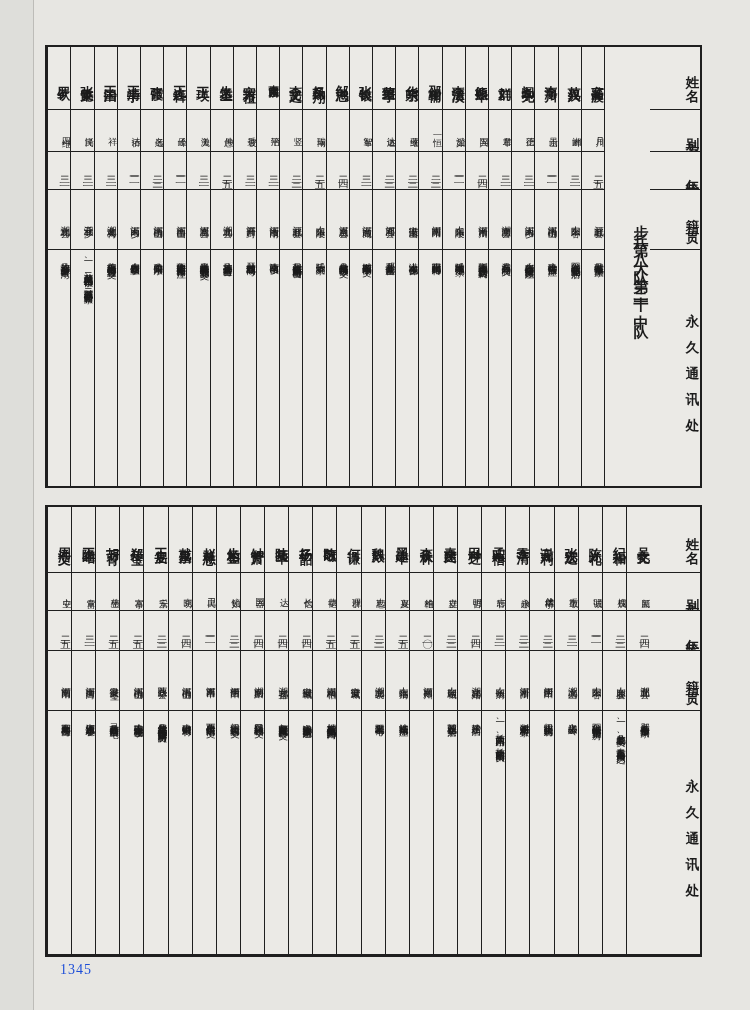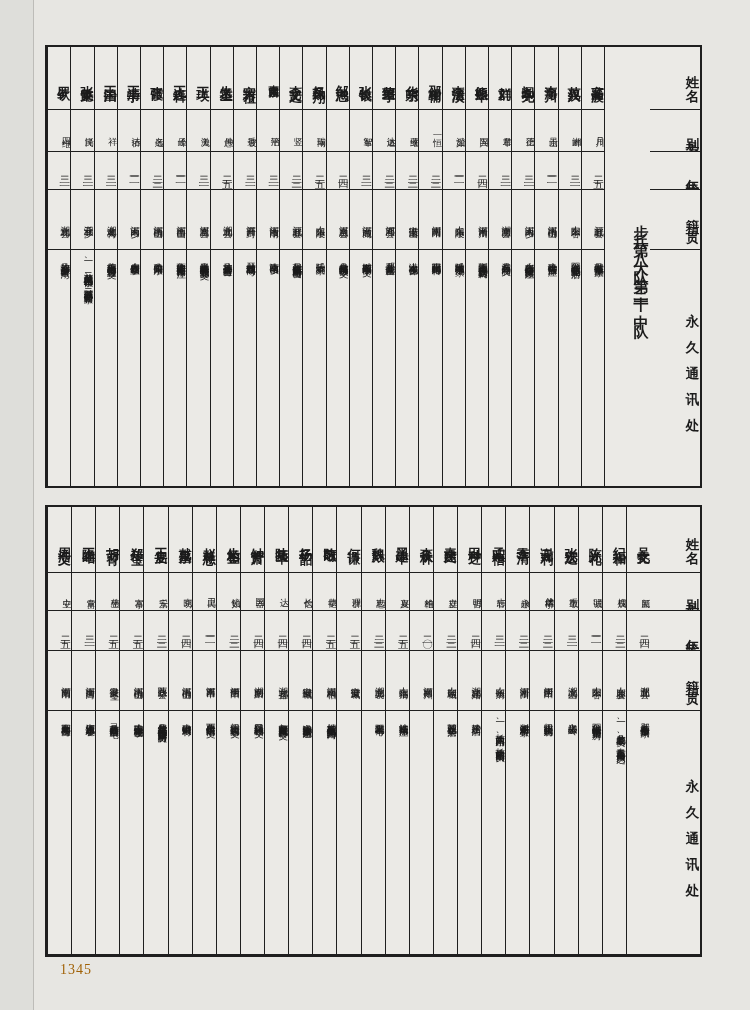--- a/index.html
+++ b/index.html
@@ -49,21 +49,21 @@
 
   .title-cell{
     writing-mode:vertical-rl;text-orientation:upright;
     font-size:15px;font-weight:bold;letter-spacing:9px;text-align:center;
     height:100%;width:100%;
   }
 
   .page-num{
     position:absolute;left:60px;top:962px;
     font-family:"Liberation Serif","DejaVu Serif",serif;
-    font-size:14px;letter-spacing:1px;color:#a16207;
+    font-size:14px;letter-spacing:1px;color:#1d4ed8;
   }
 </style>
 </head>
 <body>
 
 <div class="edge-shade"></div>
 <div class="edge-line"></div>
 
 <div class="vtable top">
   <div class="hcol">

